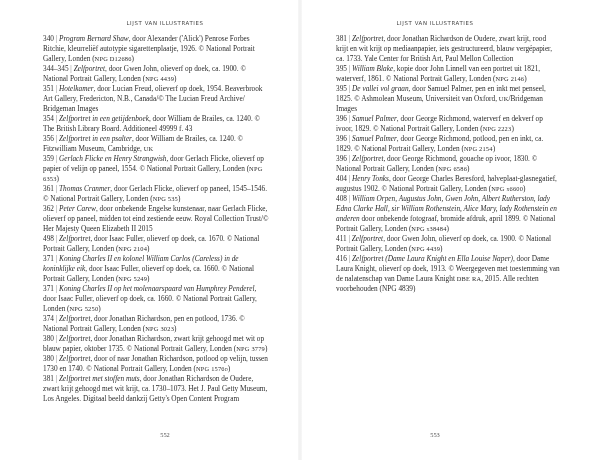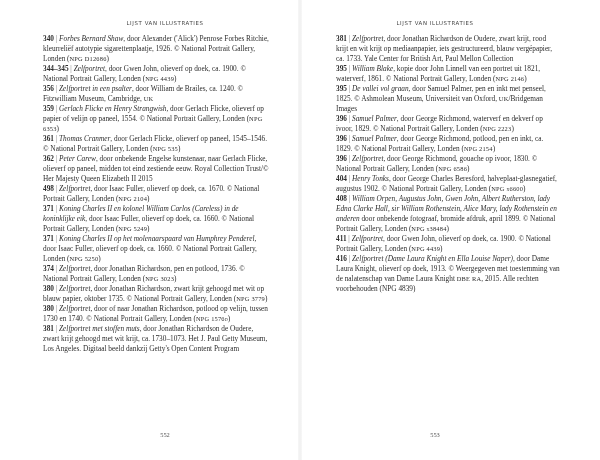--- a/index.html
+++ b/index.html
@@ -7,37 +7,39 @@
     .spread { position: absolute; inset: 0; display: flex; }
     .page { position: relative; width: 300px; height: 460px; }
     .gutter-shadow { position: absolute; top: 0; bottom: 0; left: 298px; width: 4px; background: linear-gradient(to right, rgba(0,0,0,0.03), rgba(0,0,0,0.06), rgba(0,0,0,0.03)); }
     .running-head { position: absolute; top: 20px; left: 0; right: 0; text-align: center; font-family: "DejaVu Sans", "Liberation Sans", sans-serif; font-size: 5.4px; letter-spacing: 0.6px; color: #444; }
     .page.left .running-head { padding-left: 30px; }
     .page.right .running-head { padding-right: 30px; }
     .entries { position: absolute; top: 34px; font-family: "Liberation Serif", serif; font-size: 7.3px; line-height: 10px; color: #2c2c2c; }
     .page.left .entries { left: 43px; width: 228px; }
     .page.right .entries { left: 336px; left: 36px; width: 224px; }
     .entry { margin: 0; }
-    .num { font-weight: bold; }
+    .num { font-weight: normal; }
     .sep { color: #777; }
     .title { font-style: italic; }
     .sc { font-variant: small-caps; font-size: 6.4px; letter-spacing: 0.2px; }
     .folio { position: absolute; top: 431px; left: 0; right: 0; text-align: center; font-family: "Liberation Serif", serif; font-size: 6.4px; color: #555; }
     .page.left .folio { padding-left: 30px; }
     .page.right .folio { padding-right: 30px; }
   </style>
 </head>
 <body>
 
 <div class="spread">
   <div class="page left">
     <div class="running-head">LIJST VAN ILLUSTRATIES</div>
     <div class="entries">
-        <p class="entry"><span class="num">340</span><span class="sep"> | </span><span class="title">Forbes Bernard Shaw</span><span>, door Alexander ('Alick') Penrose Forbes Ritchie, kleurreliëf autotypie sigarettenplaatje, 1926. © National Portrait Gallery, Londen (</span><span class="sc">NPG D12686</span><span>)</span></p>
+        <p class="entry"><span class="num">340</span><span class="sep"> | </span><span class="title">Program Bernard Shaw</span><span>, door Alexander ('Alick') Penrose Forbes Ritchie, kleurreliëf autotypie sigarettenplaatje, 1926. © National Portrait Gallery, Londen (</span><span class="sc">NPG D12686</span><span>)</span></p>
         <p class="entry"><span class="num">344–345</span><span class="sep"> | </span><span class="title">Zelfportret</span><span>, door Gwen John, olieverf op doek, ca. 1900. © National Portrait Gallery, Londen (</span><span class="sc">NPG 4439</span><span>)</span></p>
+        <p class="entry"><span class="num">351</span><span class="sep"> | </span><span class="title">Hotelkamer</span><span>, door Lucian Freud, olieverf op doek, 1954. Beaverbrook Art Gallery, Fredericton, N.B., Canada/© The Lucian Freud Archive/ Bridgeman Images</span><span class="sc"></span><span></span></p>
+        <p class="entry"><span class="num">354</span><span class="sep"> | </span><span class="title">Zelfportret in een getijdenboek</span><span>, door William de Brailes, ca. 1240. © The British Library Board. Additioneel 49999 f. 43</span><span class="sc"></span><span></span></p>
         <p class="entry"><span class="num">356</span><span class="sep"> | </span><span class="title">Zelfportret in een psalter</span><span>, door William de Brailes, ca. 1240. © Fitzwilliam Museum, Cambridge, </span><span class="sc">UK</span><span></span></p>
         <p class="entry"><span class="num">359</span><span class="sep"> | </span><span class="title">Gerlach Flicke en Henry Strangwish</span><span>, door Gerlach Flicke, olieverf op papier of velijn op paneel, 1554. © National Portrait Gallery, Londen (</span><span class="sc">NPG 6353</span><span>)</span></p>
         <p class="entry"><span class="num">361</span><span class="sep"> | </span><span class="title">Thomas Cranmer</span><span>, door Gerlach Flicke, olieverf op paneel, 1545–1546. © National Portrait Gallery, Londen (</span><span class="sc">NPG 535</span><span>)</span></p>
         <p class="entry"><span class="num">362</span><span class="sep"> | </span><span class="title">Peter Carew</span><span>, door onbekende Engelse kunstenaar, naar Gerlach Flicke, olieverf op paneel, midden tot eind zestiende eeuw. Royal Collection Trust/© Her Majesty Queen Elizabeth II 2015</span><span class="sc"></span><span></span></p>
         <p class="entry"><span class="num">498</span><span class="sep"> | </span><span class="title">Zelfportret</span><span>, door Isaac Fuller, olieverf op doek, ca. 1670. © National Portrait Gallery, Londen (</span><span class="sc">NPG 2104</span><span>)</span></p>
         <p class="entry"><span class="num">371</span><span class="sep"> | </span><span class="title">Koning Charles II en kolonel William Carlos (Careless) in de koninklijke eik</span><span>, door Isaac Fuller, olieverf op doek, ca. 1660. © National Portrait Gallery, Londen (</span><span class="sc">NPG 5249</span><span>)</span></p>
         <p class="entry"><span class="num">371</span><span class="sep"> | </span><span class="title">Koning Charles II op het molenaarspaard van Humphrey Penderel</span><span>, door Isaac Fuller, olieverf op doek, ca. 1660. © National Portrait Gallery, Londen (</span><span class="sc">NPG 5250</span><span>)</span></p>
         <p class="entry"><span class="num">374</span><span class="sep"> | </span><span class="title">Zelfportret</span><span>, door Jonathan Richardson, pen en potlood, 1736. © National Portrait Gallery, Londen (</span><span class="sc">NPG 3023</span><span>)</span></p>
         <p class="entry"><span class="num">380</span><span class="sep"> | </span><span class="title">Zelfportret</span><span>, door Jonathan Richardson, zwart krijt gehoogd met wit op blauw papier, oktober 1735. © National Portrait Gallery, Londen (</span><span class="sc">NPG 3779</span><span>)</span></p>
         <p class="entry"><span class="num">380</span><span class="sep"> | </span><span class="title">Zelfportret</span><span>, door of naar Jonathan Richardson, potlood op velijn, tussen 1730 en 1740. © National Portrait Gallery, Londen (</span><span class="sc">NPG 1576d</span><span>)</span></p>

